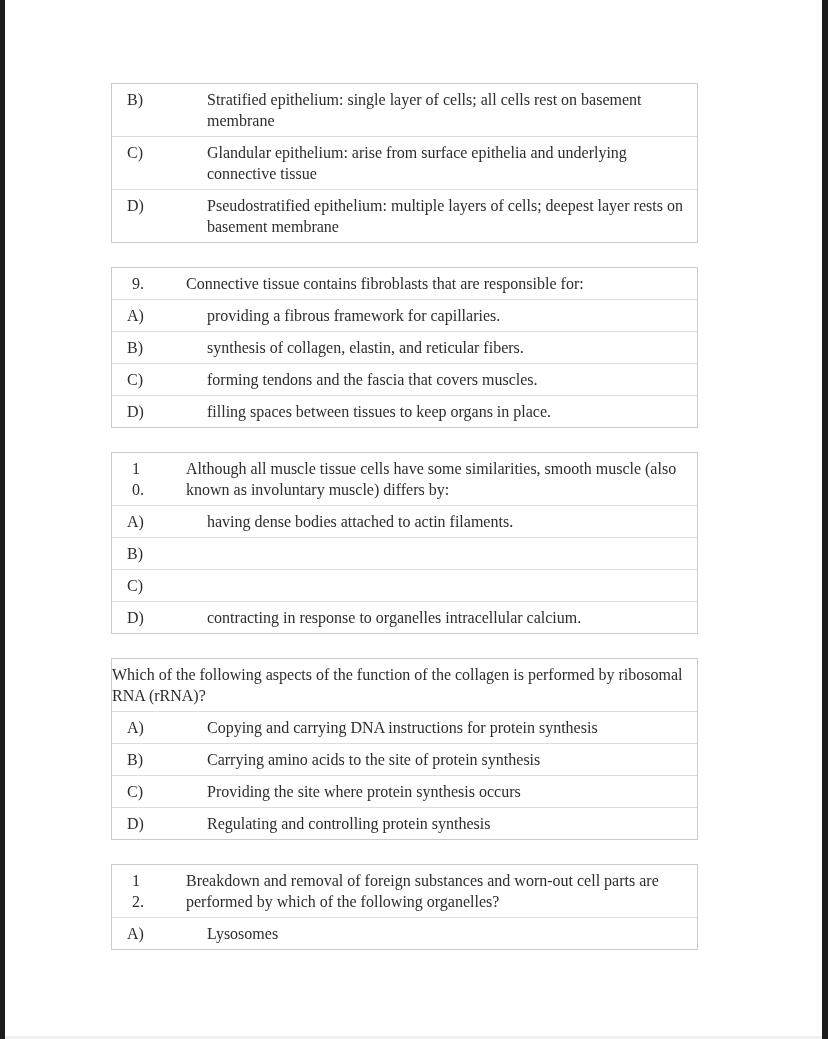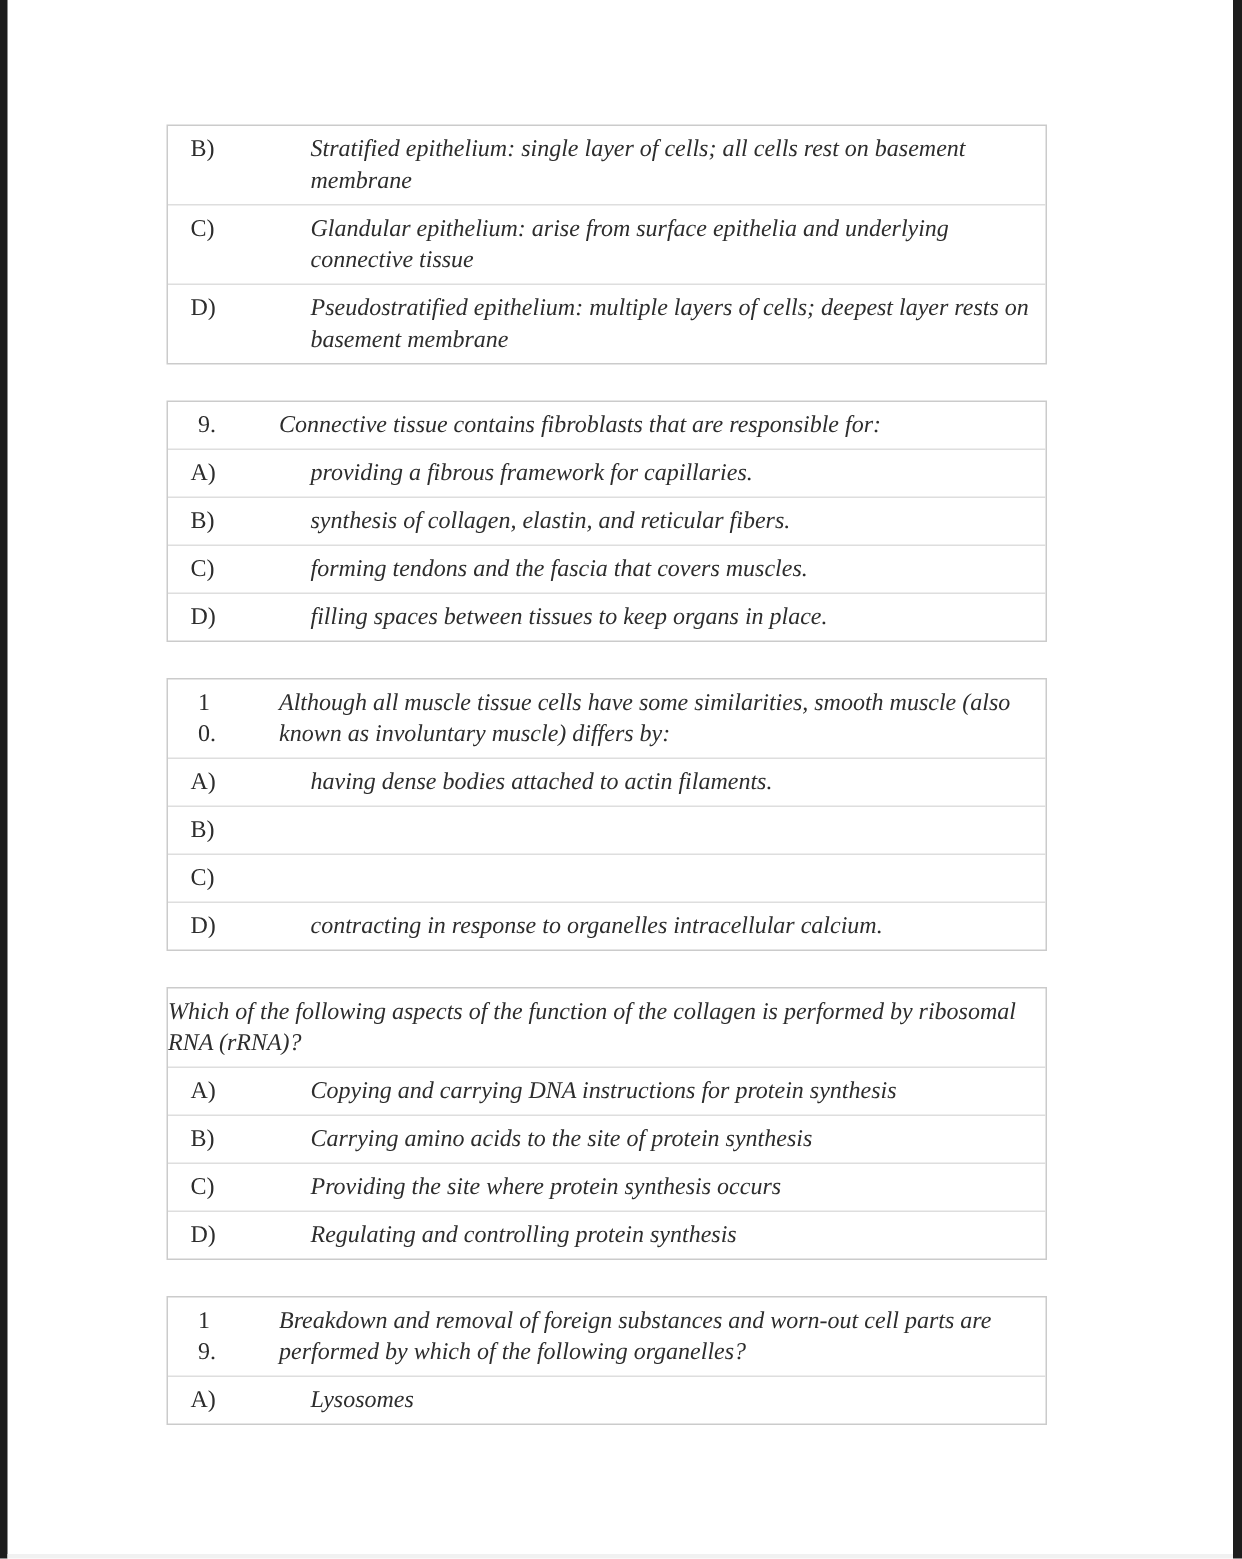--- a/index.html
+++ b/index.html
@@ -50,21 +50,20 @@
     display: inline-block;
     width: 1.2em;
     word-break: break-all;
     text-align: left;
     vertical-align: top;
   }
   .cell-text {
     box-sizing: border-box;
     flex: 1 1 auto;
     padding: 5px 10px 5px 0;
-    font-style: italic;
   }
   .row.opt .cell-text { padding-left: 21px; }
 </style>
 </head>
 <body>
 
 <div class="edge-strip left"></div>
 <div class="edge-strip right"></div>
 <div class="bottom-strip"></div>
 
@@ -141,21 +140,21 @@
         <div class="cell-label"><span class="optletter">C)</span></div>
         <div class="cell-text">Providing the site where protein synthesis occurs</div>
       </div>
       <div class="row opt">
         <div class="cell-label"><span class="optletter">D)</span></div>
         <div class="cell-text">Regulating and controlling protein synthesis</div>
       </div>
     </div>
     <div class="qtable">
       <div class="row q">
-        <div class="cell-label"><span class="qnum">19.</span></div>
+        <div class="cell-label"><span class="qnum">12.</span></div>
         <div class="cell-text">Breakdown and removal of foreign substances and worn-out cell parts are performed by which of the following organelles?</div>
       </div>
       <div class="row opt">
         <div class="cell-label"><span class="optletter">A)</span></div>
         <div class="cell-text">Lysosomes</div>
       </div>
     </div>
   </div>
 
 </body></html>

